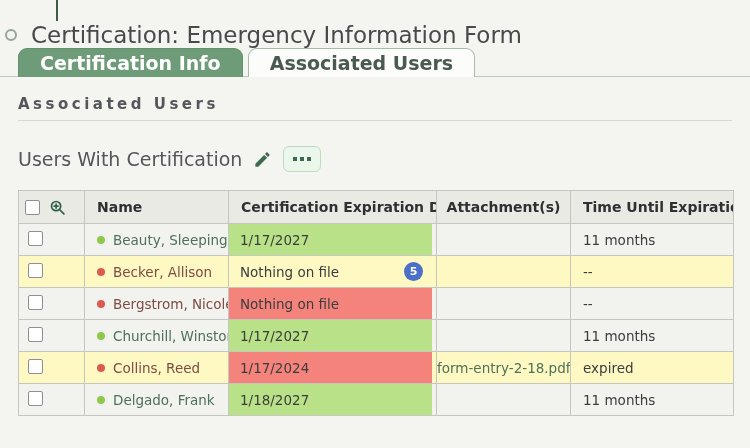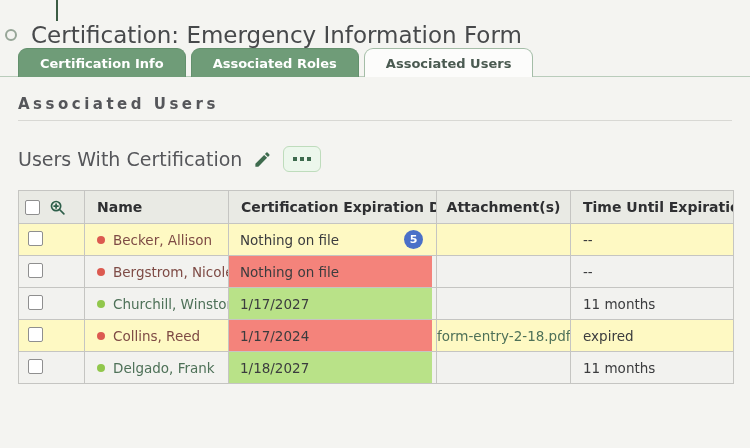--- a/index.html
+++ b/index.html
@@ -15,21 +15,21 @@
 
   .caret-line { position:absolute; left:56px; top:0; width:2px; height:21px; background:#3c5c44; }
 
   .title-row { position:absolute; left:5px; top:17px; display:flex; align-items:center; gap:9px; }
   .title-circle { width:12px; height:12px; border:2px solid #97a698; border-radius:50%; flex:0 0 auto; }
   .page-title { font-size:23px; font-weight:400; color:#47494b; margin:5px; white-space:nowrap; }
 
   .tabs { position:absolute; left:18px; top:48px; display:flex; gap:5px; z-index:2; }
   .tab {
     height:29px; padding:0 21px; display:flex; align-items:center;
-    background:#6f9c78; color:#ffffff; font-size:13px; font-weight:bold;
+    background:#6f9c78; color:#ffffff; font-size:19px; font-weight:bold;
     border:1px solid #63906d; border-bottom:none; border-radius:9px 9px 0 0;
     cursor:pointer; white-space:nowrap;
   }
   .tab.active { background:#fcfcfb; color:#4a5a51; border:1px solid #a4bda7; border-bottom:none; }
   .tab-divider { position:absolute; left:0; top:76px; width:750px; height:1px; background:#b9ccbb; z-index:1; }
 
   .section-heading { position:absolute; left:18px; top:95px; margin:0; font-size:15px; font-weight:bold; letter-spacing:3.5px; color:#55565a; }
   .section-divider { position:absolute; left:18px; top:120px; width:714px; height:1px; background:#d8d8d4; }
 
   .sub-row { position:absolute; left:18px; top:145px; display:flex; align-items:center; gap:11px; height:28px; }
@@ -89,21 +89,20 @@
 
 <div class="caret-line"></div>
 
 <div class="title-row">
   <span class="title-circle"></span>
   <h1 class="page-title">Certification: Emergency Information Form</h1>
 </div>
 
 <div class="tabs">
   <div class="tab">Certification Info</div>
-  <div class="tab">Associated Roles</div>
   <div class="tab active">Associated Users</div>
 </div>
 <div class="tab-divider"></div>
 
 <h2 class="section-heading">Associated Users</h2>
 <div class="section-divider"></div>
 
 <div class="sub-row">
   <span class="sub-title">Users With Certification</span>
   <button class="pencil-btn">
@@ -145,20 +144,41 @@
           </span>
         </span>
       </th>
       <th>Name</th>
       <th>Certification Expiration Date</th>
       <th class="col-att-h">Attachment(s)</th>
       <th>Time Until Expiration</th>
     </tr>
   </thead>
   <tbody>
+  <tr class="odd">
+    <td class="cell-check">
+      <span class="checkbox"></span>
+    </td>
+    <td class="cell-name">
+      <span class="name-inner">
+        <span class="dot green"></span>
+        <a class="name-link green">Beauty, Sleeping</a>
+      </span>
+    </td>
+    <td class="cell-exp exp-green">
+      <div class="exp-fill">
+        <span>1/17/2027</span>
+
+      </div>
+    </td>
+    <td class="cell-att">
+      
+    </td>
+    <td class="cell-time">11 months</td>
+  </tr>
 
   <tr class="even">
     <td class="cell-check">
       <span class="checkbox"></span>
     </td>
     <td class="cell-name">
       <span class="name-inner">
         <span class="dot red"></span>
         <a class="name-link red">Becker, Allison</a>
       </span>

